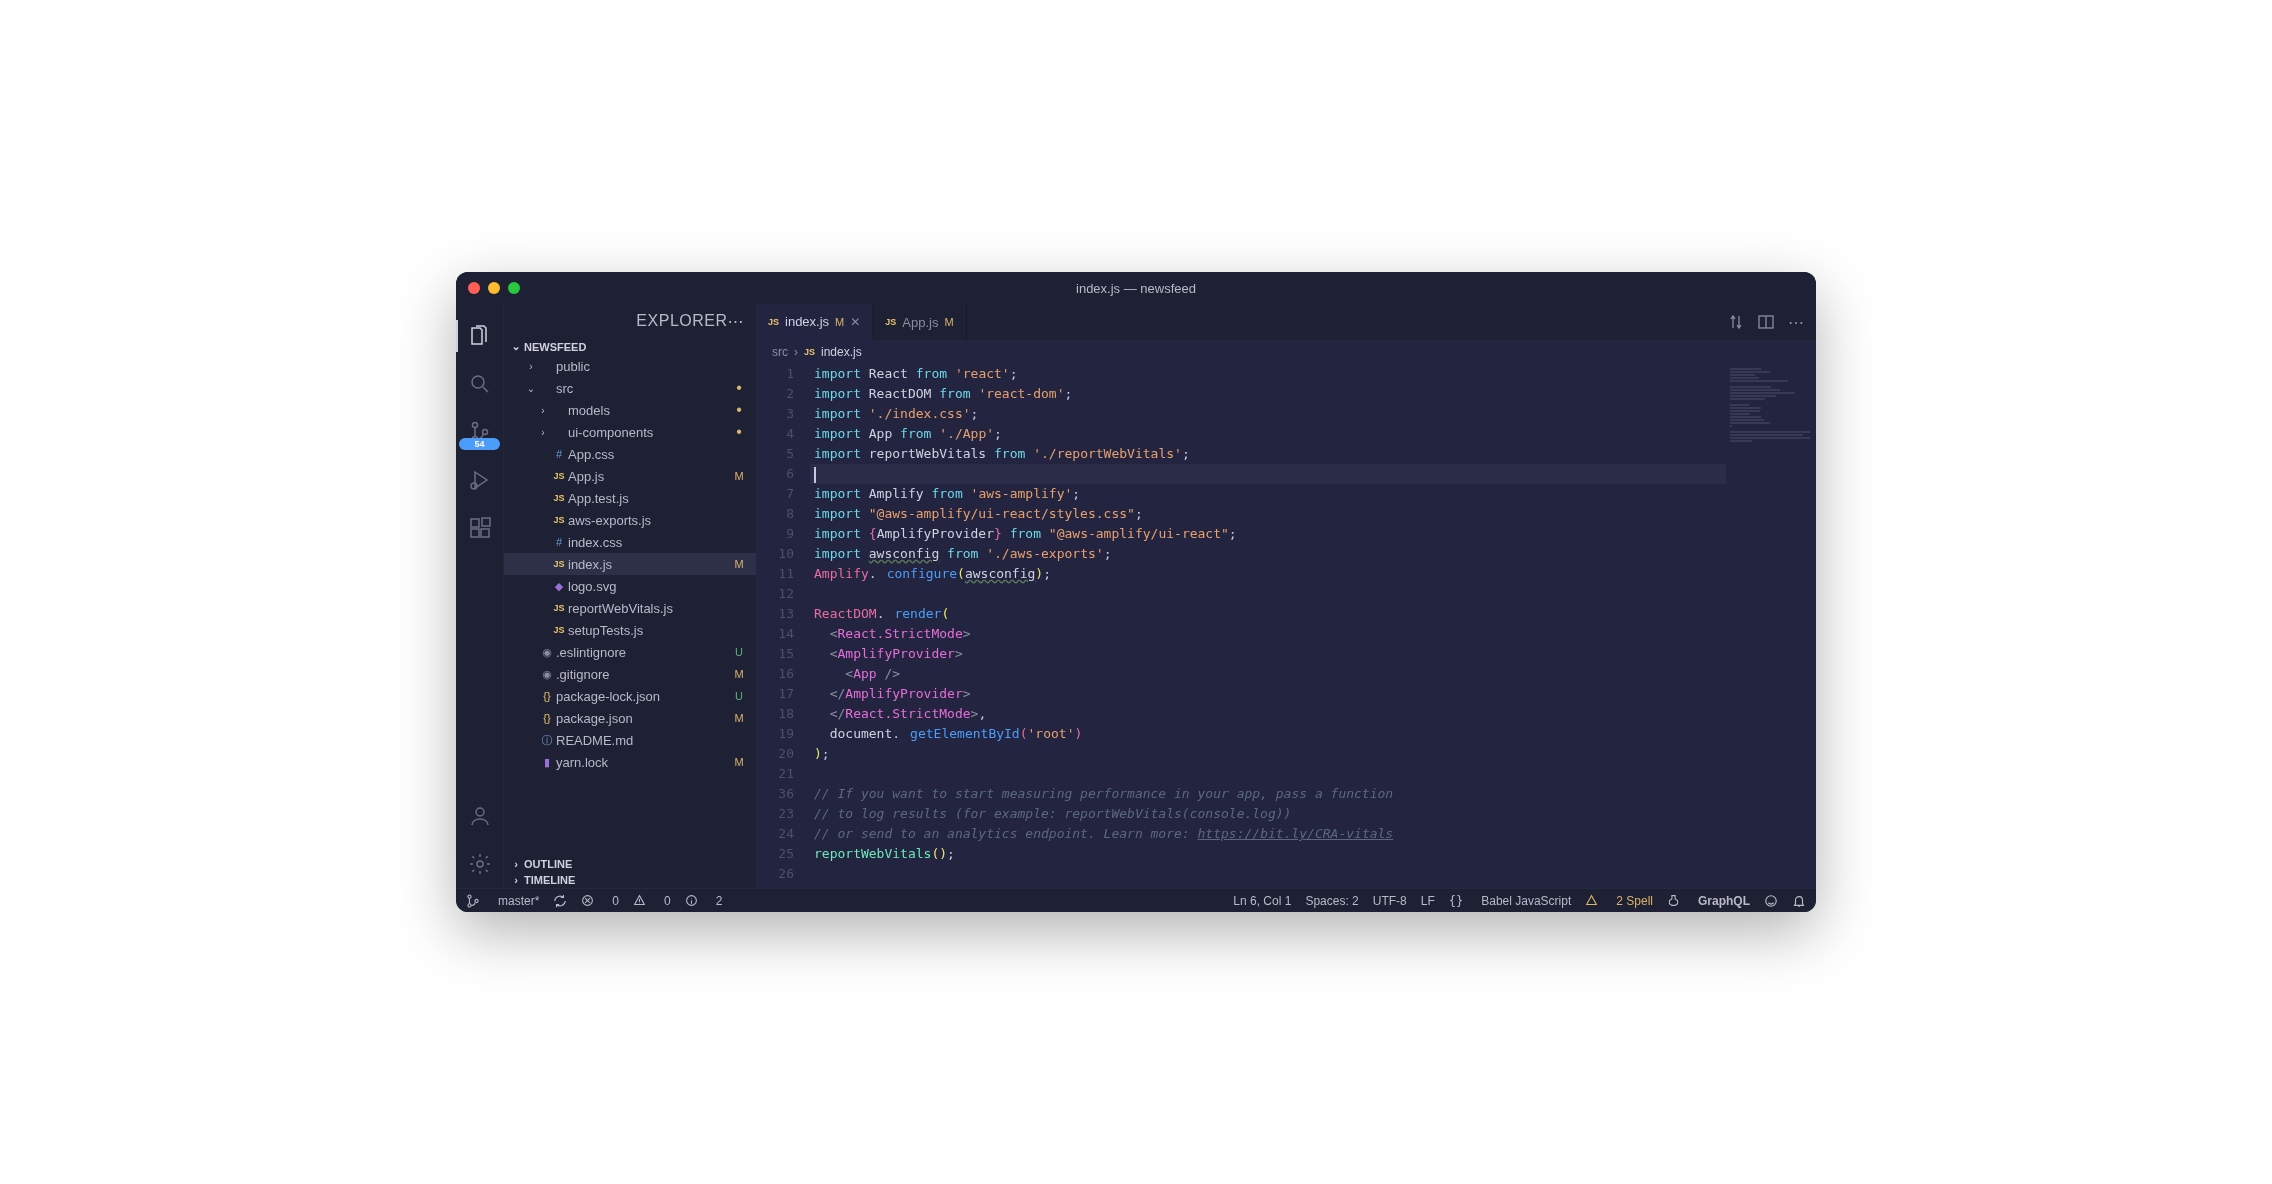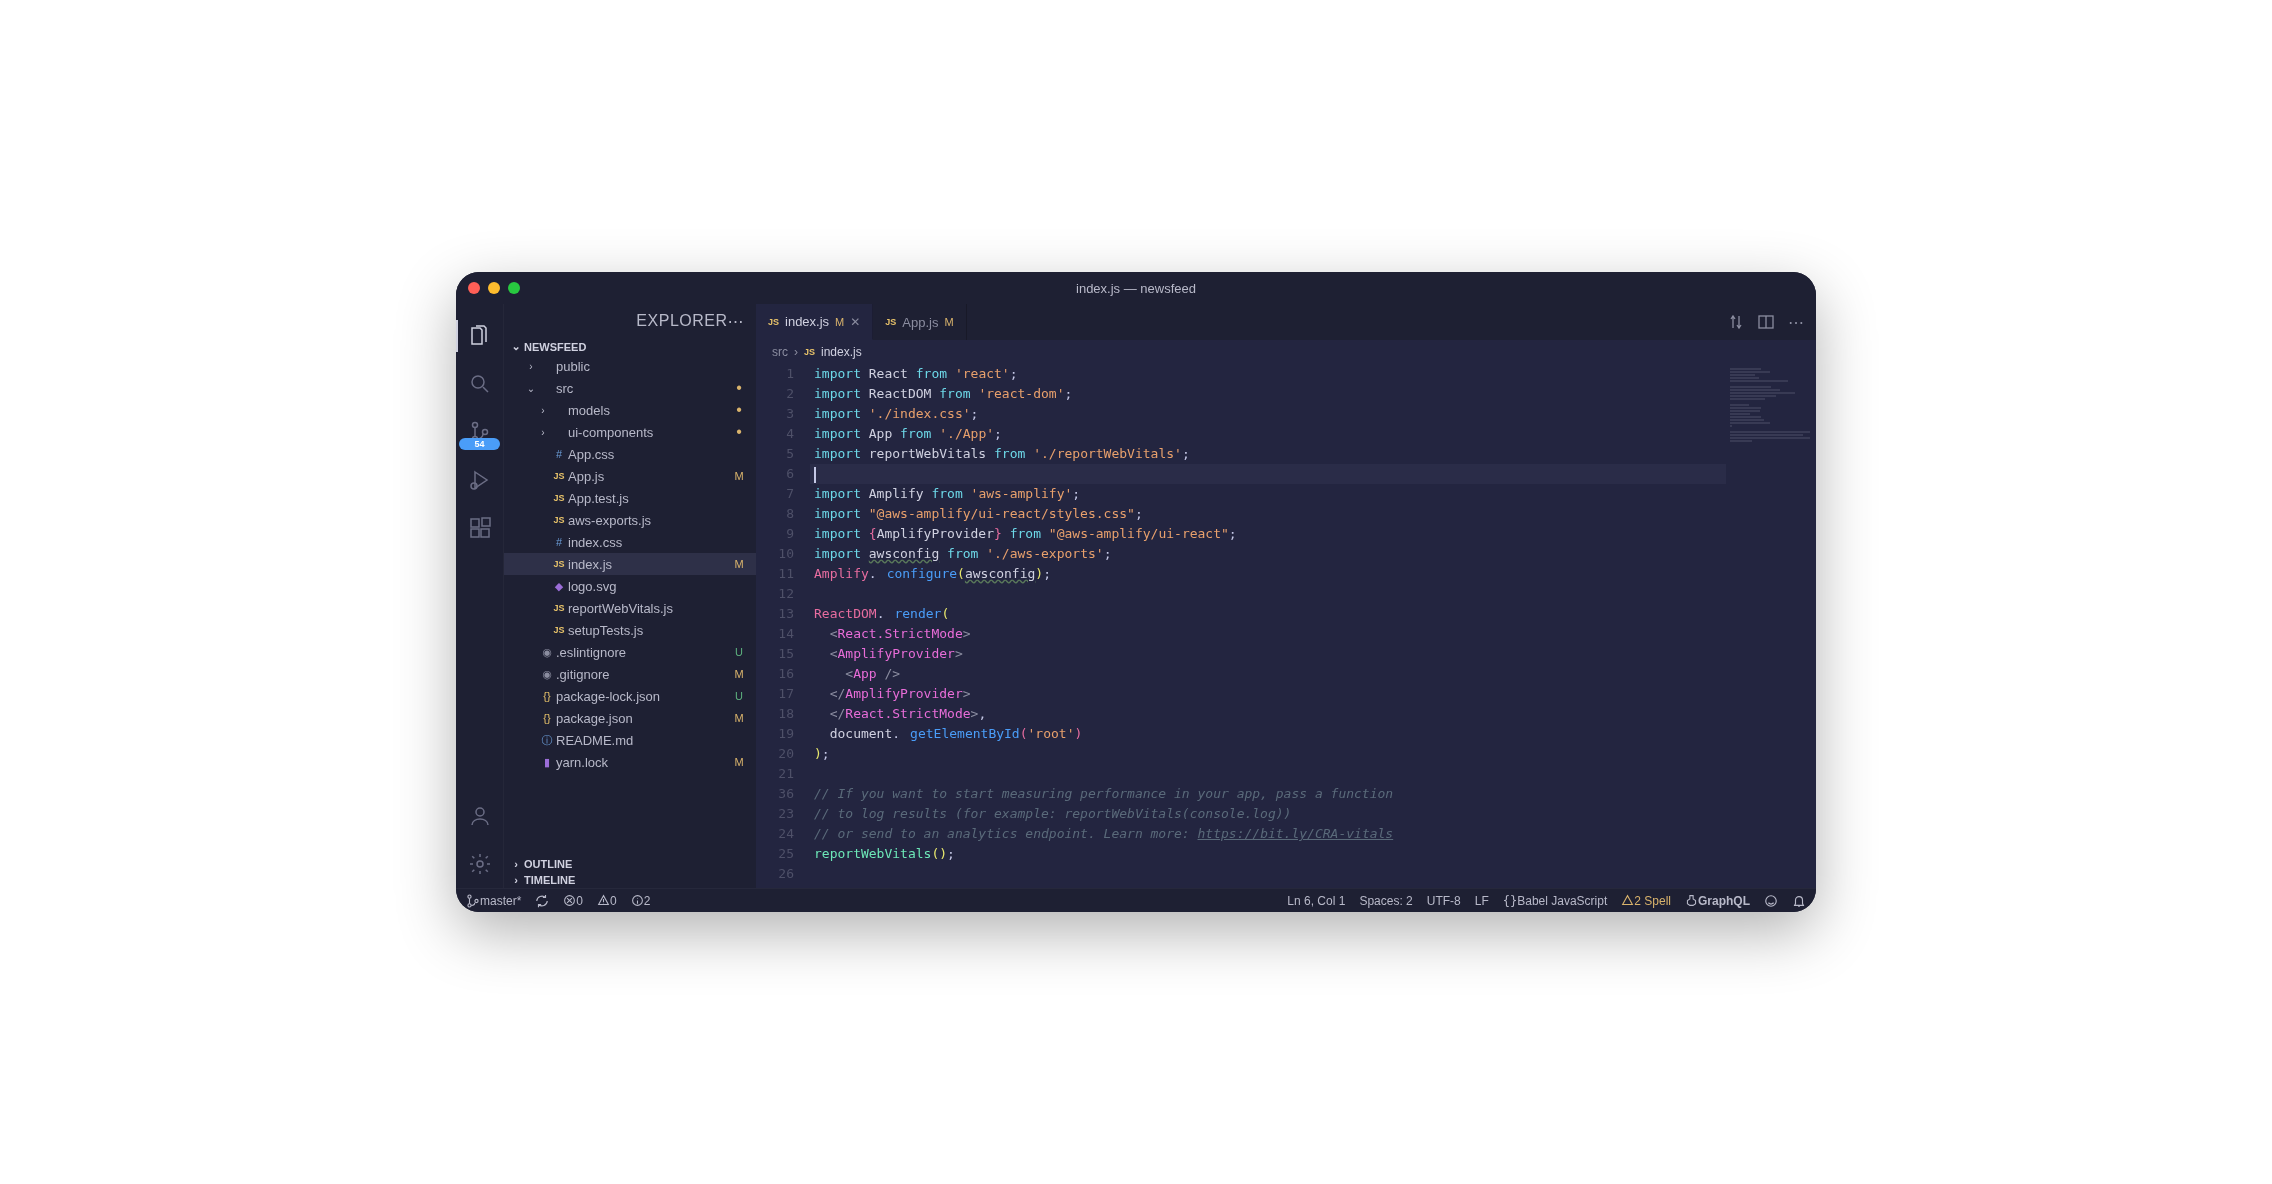--- a/index.html
+++ b/index.html
@@ -8,21 +8,21 @@
   font-family: -apple-system, BlinkMacSystemFont, 'Segoe UI', sans-serif;
   display: flex;
   align-items: center;
   justify-content: center;
   min-height: 100vh;
 }
 .window {
   width: 1360px;
   height: 640px;
   background: #1e2033;
-  border-radius: 23px;
+  border-radius: 12px;
   overflow: hidden;
   box-shadow: 0 20px 60px rgba(0,0,0,0.3);
   display: flex;
   flex-direction: column;
 }
 .titlebar {
   height: 32px;
   background: #1e2033;
   display: flex;
   align-items: center;
@@ -265,21 +265,21 @@
   height: 24px;
   background: #1e2033;
   display: flex;
   align-items: center;
   font-size: 12px;
   color: #b8b9c9;
   padding: 0 10px;
   gap: 14px;
   border-top: 1px solid rgba(255,255,255,0.04);
 }
-.statusbar .sb-item { display: flex; align-items: center; gap: 0; cursor: pointer; }
+.statusbar .sb-item { display: flex; align-items: center; gap: 18px; cursor: pointer; }
 .statusbar .spacer { flex: 1; }
 .sb-spell { color: #d9b36c; }
 svg { display: block; }
 </style>
 </head>
 <body>
 
 <div class="window">
 
   <div class="titlebar">

